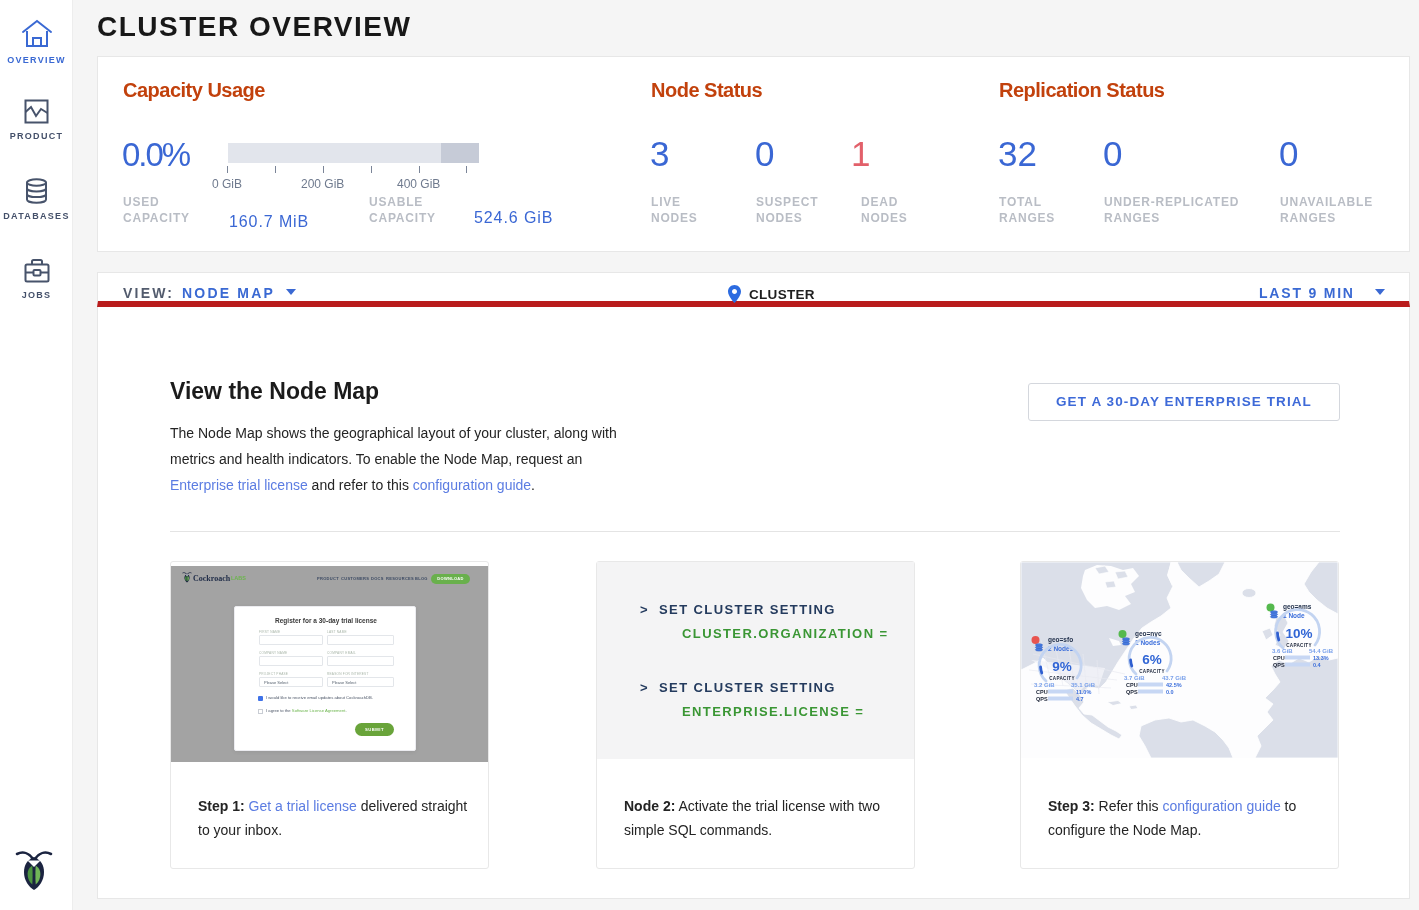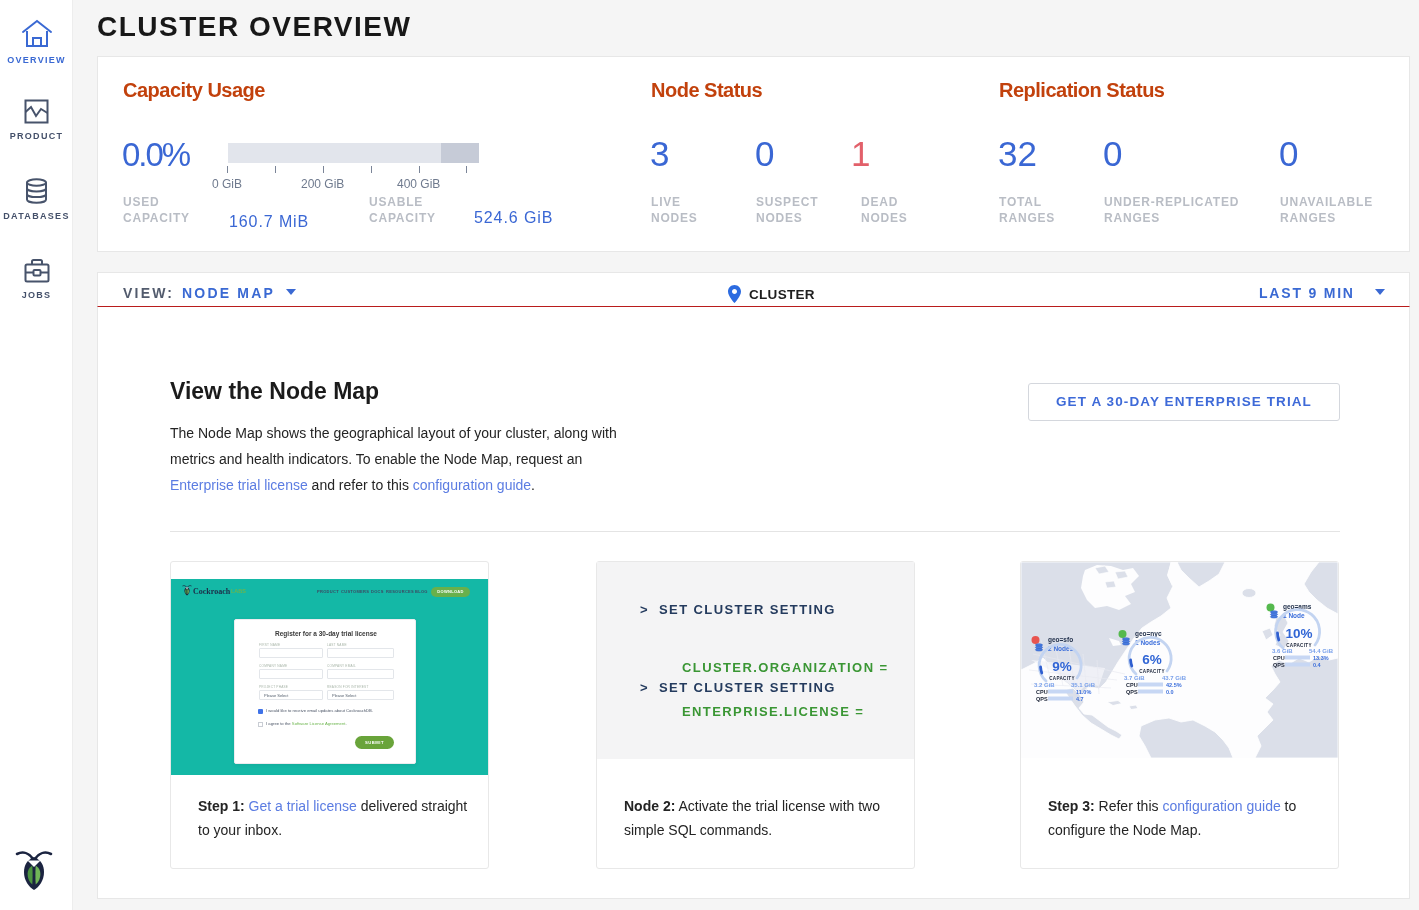--- a/index.html
+++ b/index.html
@@ -11,21 +11,21 @@
   .navitem { position:absolute; width:73px; text-align:center; }
   .navlabel { font-size:9px; font-weight:bold; letter-spacing:1.3px; color:#44506a; margin-top:3px; }
   .navitem.active .navlabel { color:#3a69d3; }
 
   
   .h1 { position:absolute; left:97px; top:11px; font-size:28px; font-weight:bold; letter-spacing:1.5px; color:#181818; }
 
   
   .panel { position:absolute; background:#fff; border:1px solid #e7e7e7; }
   .summary { left:97px; top:56px; width:1313px; height:196px; }
-  .viewbar { left:97px; top:272px; width:1313px; height:35px; border-bottom:1px solid #b91c1c; }
+  .viewbar { left:97px; top:272px; width:1313px; height:35px; border-bottom:6px solid #b91c1c; }
   .content { left:97px; top:307px; width:1313px; height:592px; border-top:none;padding-left:20px; }
 
   .sec-title { position:absolute; font-size:20px; color:#c2410c; font-weight:bold; letter-spacing:-0.5px; }
   .bignum { position:absolute; font-size:35px; color:#3a67d4; }
   .statlabel { position:absolute; font-size:12px; letter-spacing:0.8px; color:#b9bdc5; line-height:16px; font-weight:bold; }
   .statval { position:absolute; font-size:16px; letter-spacing:0.9px; color:#3a67d4; }
 
   
   .capbar { position:absolute; top:86px; width:251px; height:20px; background:#e2e5ec; }
   .capbar .dark { position:absolute; right:0; top:0; width:38px; height:20px; background:#c6cbd7; }
@@ -41,21 +41,21 @@
   .para { position:absolute; width:470px; font-size:14px; line-height:26px; color:#242424; }
   a.lnk { color:#5b7ce2; text-decoration:none; }
   .trialbtn { position:absolute; left:1027px; top:383px; width:312px; height:38px; border:1px solid #d4d7dd; border-radius:3px; background:#fff; color:#3e6ad8; font-size:13.5px; letter-spacing:1.1px; text-align:center; line-height:36px; font-weight:bold; }
   .divider { position:absolute; left:169px; top:531px; width:1170px; height:1px; background:#e4e4e4; }
 
   .card { position:absolute; top:254px; width:319px; height:308px; background:#fff; border:1px solid #e8e8e8; border-radius:3px; }
   .caption { position:absolute; left:27px; top:232px; width:285px; font-size:14px; line-height:24px; color:#242424; }
   .caption b { font-weight:bold; }
 
   
-  .mini { position:absolute; left:0; top:17px; width:317px; height:196px; background:#14b8a6; overflow:hidden; }
+  .mini { position:absolute; left:0; top:4px; width:317px; height:196px; background:#a3a3a3; overflow:hidden; }
   .mini .logo { position:absolute; left:10px; top:4px; height:14px; }
   .mini .nav { position:absolute; top:10px; font-size:4px; font-weight:bold; color:#3c4a63; letter-spacing:0.3px; }
   .mini .dl { position:absolute; left:260px; top:7.5px; width:39px; height:10px; background:#69b04c; border-radius:5px; color:#fff; font-size:4px; font-weight:bold; text-align:center; line-height:10px; letter-spacing:0.3px; }
   .mini .form { position:absolute; left:63px; top:40px; width:182px; height:145px; background:#fff; border:1px solid #ececf0; border-radius:2px; box-shadow:0 1px 4px rgba(0,0,0,0.07); }
   .mini .ftitle { position:absolute; left:0; top:10px; width:182px; text-align:center; font-size:6.5px; font-weight:bold; color:#3a3a3a; }
   .mini .flabel { position:absolute; font-size:3.2px; color:#a9b6a9; letter-spacing:0.2px; }
   .mini .finput { position:absolute; width:64px; height:10px; border:1px solid #e3e6ea; border-radius:1px; background:#fff; font-size:4px; color:#55606e; line-height:9px; padding-left:4px; }
   .mini .fcheck { position:absolute; width:4.5px; height:4.5px; }
   .mini .ftext { position:absolute; font-size:4.2px; color:#4b5566; }
   .mini .submit { position:absolute; left:120px; top:116px; width:39px; height:13px; background:#69a43a; border-radius:6.5px; color:#fff; font-size:4.2px; font-weight:bold; text-align:center; line-height:13px; letter-spacing:0.5px; }
@@ -206,21 +206,21 @@
         <div class="ftext" style="left:31px; top:101px;">I agree to the <span style="color:#6cb54d;">Software License Agreement</span>.</div>
         <div class="submit">SUBMIT</div>
       </div>
     </div>
     <div class="caption"><b>Step 1:</b> <a class="lnk" href="#">Get a trial license</a> delivered straight<br>to your inbox.</div>
   </div>
 
   <div class="card" style="left:498px;">
     <div class="codeblock">
       <div class="codeline navy abs" style="left:27px; top:40px;">&gt;&nbsp; SET CLUSTER SETTING</div>
-      <div class="codeline green abs" style="left:85px; top:64px;margin-top:34px;">CLUSTER.ORGANIZATION =</div>
+      <div class="codeline green abs" style="left:85px; top:64px;">CLUSTER.ORGANIZATION =</div>
       <div class="codeline navy abs" style="left:27px; top:118px;">&gt;&nbsp; SET CLUSTER SETTING</div>
       <div class="codeline green abs" style="left:85px; top:142px;">ENTERPRISE.LICENSE =</div>
     </div>
     <div class="caption"><b>Node 2:</b> Activate the trial license with two simple SQL commands.</div>
   </div>
 
   <div class="card" style="left:922px;">
     <svg style="position:absolute;left:0;top:0" width="317" height="196" viewBox="0 0 317 196" font-family="Liberation Sans, sans-serif">
       <rect x="0" y="0" width="317" height="196" fill="#fdfdfe"></rect>
       <g fill="#dbdfe9" stroke="#ffffff" stroke-width="0.8">

